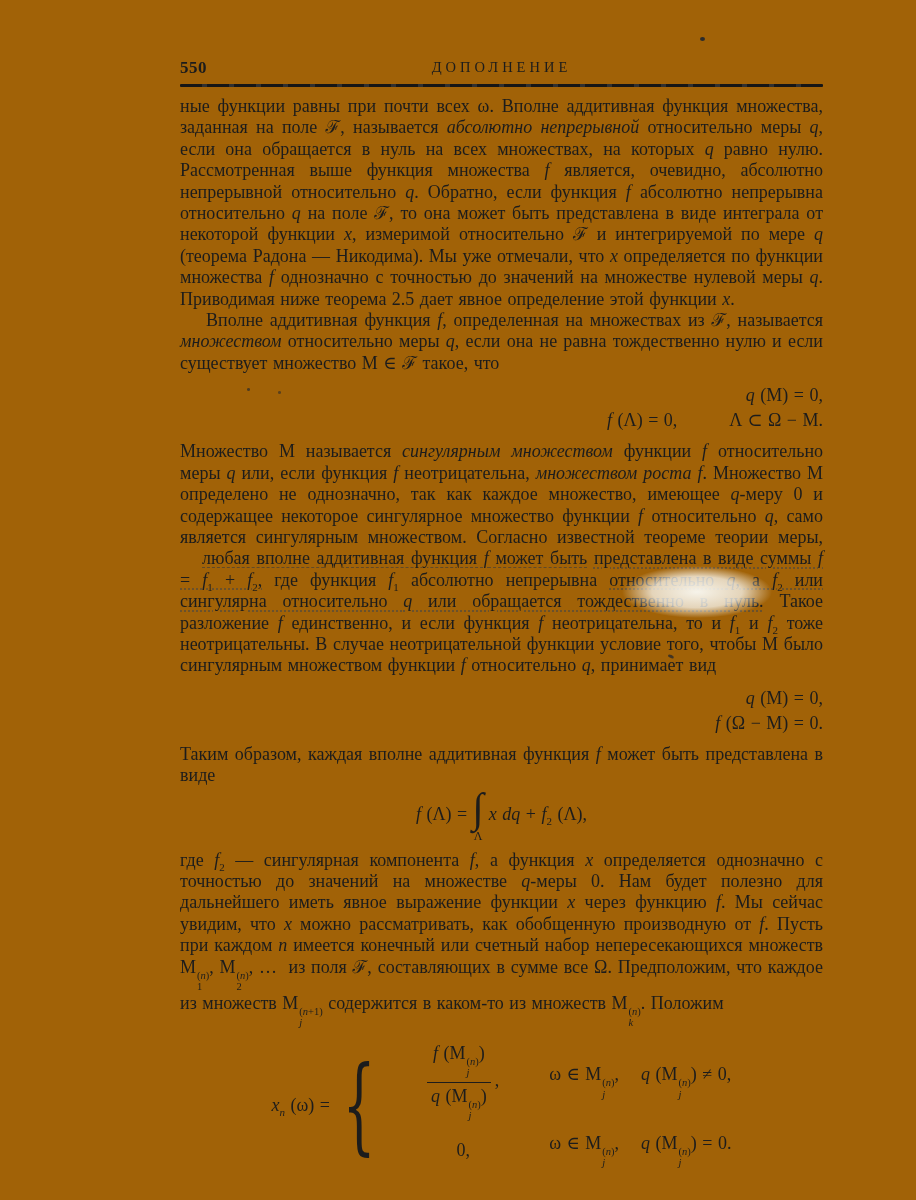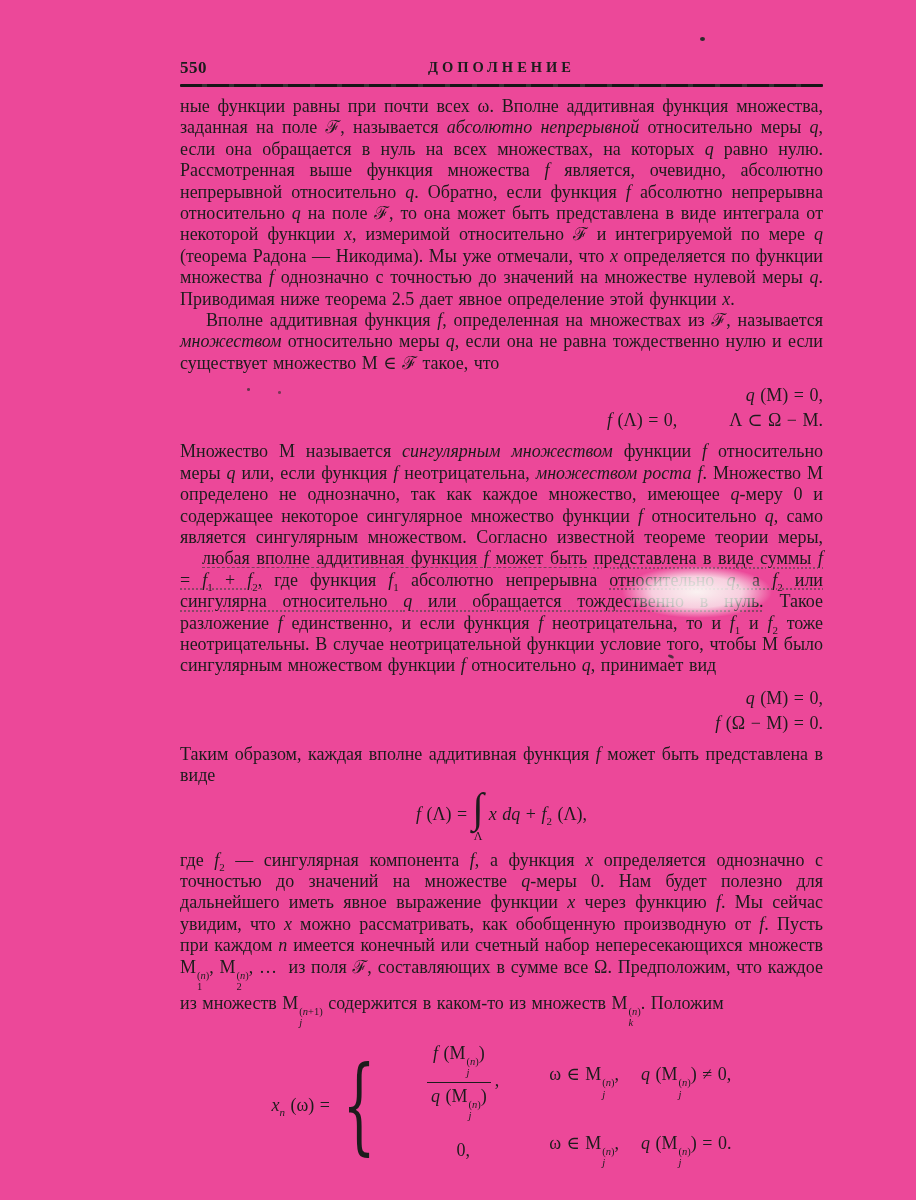--- a/index.html
+++ b/index.html
@@ -1,28 +1,28 @@
 <!DOCTYPE html>
 <html><head>
 <meta charset="utf-8">
 <style>
   html,body{margin:0;padding:0;background:#e8e8e4;}
   .page{
     position:relative;
     width:916px;height:1200px;
     margin:0 auto;
-    background:#ec4899;
+    background:#a16207;
     color:#1c1c1c;
     font-family:"Liberation Serif","DejaVu Serif",serif;
     overflow:hidden;
   }
   
   .head{position:absolute;left:180px;top:56px;width:643px;height:26px;}
   .pagenum{position:absolute;left:0;top:2px;font-size:17px;font-weight:bold;letter-spacing:.5px;}
-  .running{position:absolute;left:0;right:0;top:3px;text-align:center;font-size:14.5px;font-weight:bold;letter-spacing:4px;}
+  .running{position:absolute;left:0;right:0;top:3px;text-align:center;font-size:14.5px;font-weight:normal;letter-spacing:4px;}
   .headrule{position:absolute;left:180px;top:84px;width:643px;height:2.6px;border-radius:1px;
     background:repeating-linear-gradient(90deg,#161616 0 22px,#303030 22px 27px);}
   
   .col{position:absolute;left:180px;top:96px;width:643px;
     font-size:18px;line-height:21.4px;text-align:justify;word-spacing:1px;}
   .col p{margin:0;}
   .indent{text-indent:26px;}
   i{font-style:italic;}
   sub,sup{font-size:11px;line-height:0;}
   

